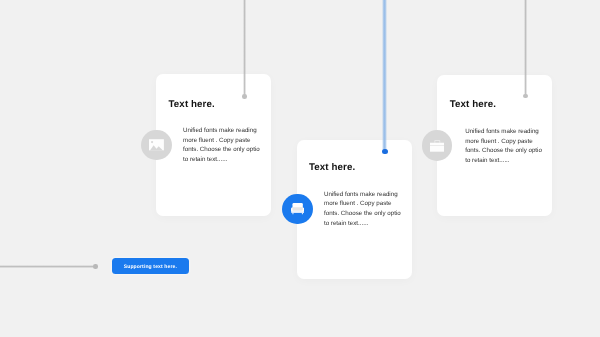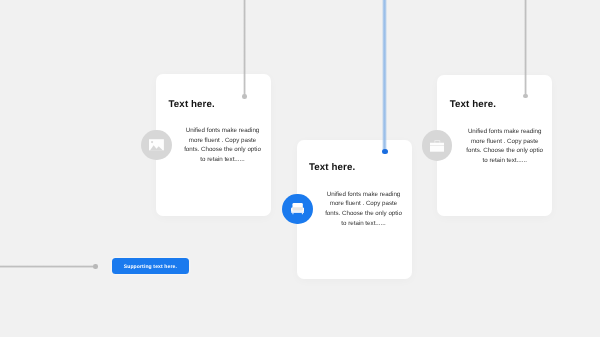--- a/index.html
+++ b/index.html
@@ -4,21 +4,21 @@
 <style>
   html, body { margin:0; padding:0; }
   body {
     width:600px; height:337px; overflow:hidden;
     background:#f1f1f1;
     font-family:"Liberation Sans", sans-serif;
     position:relative;
     -webkit-font-smoothing:antialiased;
     text-rendering:geometricPrecision;
   }
-  .stage { position:absolute; inset:0;text-align:center; }
+  .stage { position:absolute; inset:0; }
   .card {
     position:absolute; background:#ffffff; border-radius:7px;
     box-shadow:0 2px 10px rgba(0,0,0,0.028);
   }
   .title {
     position:absolute; transform:translateZ(0); font-weight:bold; color:#141414; font-size:9.75px;
     letter-spacing:0.1px; white-space:nowrap;
   }
   .body {
     position:absolute; transform:translateZ(0); color:#333333; font-size:6.2px; line-height:9.7px;

